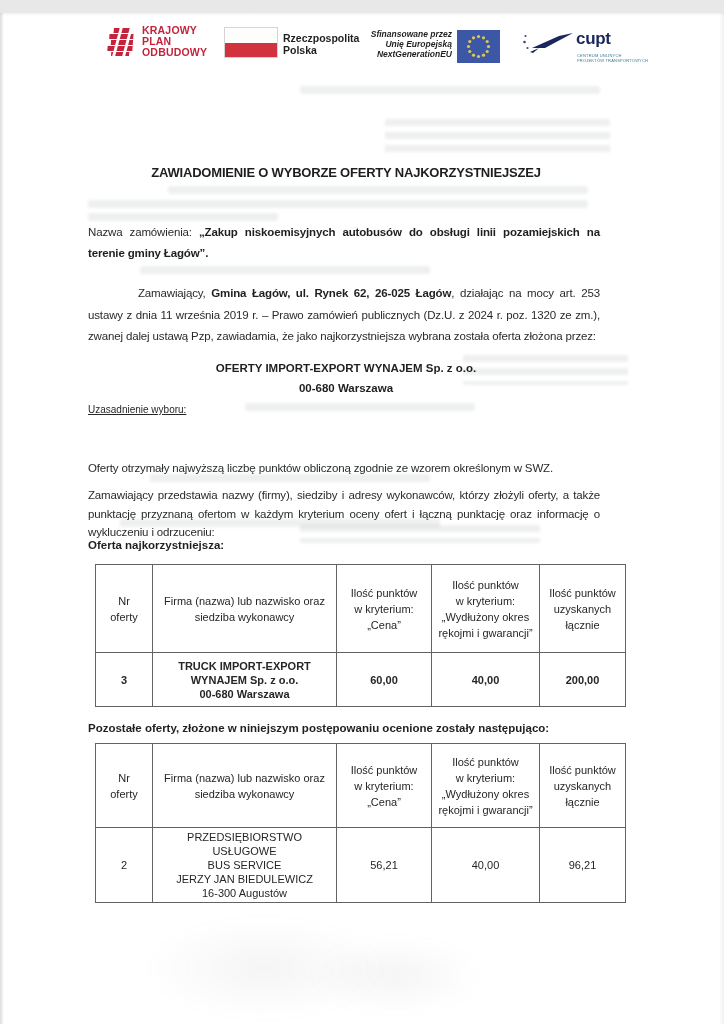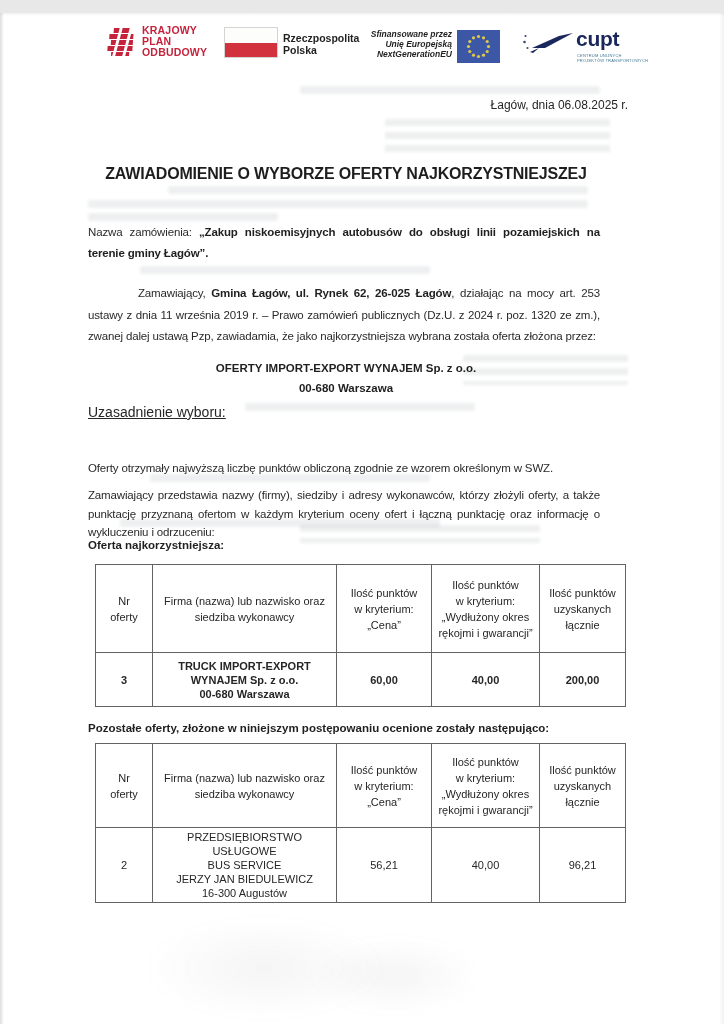--- a/index.html
+++ b/index.html
@@ -26,37 +26,37 @@
     line-height:11px;white-space:pre-line;letter-spacing:.2px;}
   .pl-flag{left:225px;top:15px;width:52px;height:29px;box-shadow:0 0 0 1px rgba(160,160,160,.45);}
   .pl-flag .half-w{width:100%;height:50%;background:#fdfdfc;}
   .pl-flag .half-r{width:100%;height:50%;background:#d2323e;}
   .pl-text{left:283px;top:19px;font-size:10.5px;font-weight:bold;color:#1f1f1f;
     line-height:12px;white-space:pre-line;}
   .eu-text{left:330px;top:16px;width:122px;text-align:right;font-size:8.5px;font-weight:bold;
     color:#1f1f1f;line-height:10px;white-space:pre-line;font-style:italic;}
   .eu-flag{left:457px;top:17px;}
   .cupt-swoosh{left:523px;top:19px;}
-  .cupt-word{left:576px;top:17px;font-size:21px;font-weight:bold;color:#19275c;
+  .cupt-word{left:576px;top:17px;font-size:17px;font-weight:bold;color:#19275c;
     line-height:18px;letter-spacing:-.3px;}
   .cupt-sub{left:577px;top:40px;font-size:6.5px;color:#3f7795;line-height:7.5px;
     white-space:pre-line;letter-spacing:.3px;transform:scale(.62);transform-origin:left top;}
   
   .date{top:85px;left:88px;width:540px;text-align:right;font-size:12px;color:#262626;}
-  .title{top:152px;left:86px;width:520px;text-align:center;font-weight:bold;font-size:16px;
+  .title{top:152px;left:86px;width:520px;text-align:center;font-weight:bold;font-size:13px;
     letter-spacing:-.2px;color:#1e1e1e;}
   .para{position:absolute;left:88px;width:512px;text-align:justify;font-size:11.5px;
     letter-spacing:-.15px;color:#2a2a2a;}
   .p1{top:209px;line-height:21px;}
   .p1 b{color:#1f1f1f;}
   .p2{top:270px;line-height:21.5px;text-indent:50px;}
   .p2 b{color:#1f1f1f;}
   .winner{top:345px;left:86px;width:520px;text-align:center;font-weight:bold;font-size:11.5px;
     line-height:20px;color:#1f1f1f;}
-  .just-head{top:391px;left:88px;font-size:14px;text-decoration:underline;color:#262626;}
+  .just-head{top:391px;left:88px;font-size:10px;text-decoration:underline;color:#262626;}
   .j1{top:409px;line-height:18.5px;}
   .j2{top:446px;line-height:18.5px;text-align:left;}
   .p3{top:473px;line-height:18.5px;}
   .cap{position:absolute;left:88px;font-weight:bold;font-size:11.5px;color:#1f1f1f;}
   .cap1{top:526px;}
   .cap2{top:709px;}
   
   table.doc{position:absolute;left:95px;width:530px;border-collapse:collapse;table-layout:fixed;}
   table.doc td{border:1px solid #636363;text-align:center;vertical-align:middle;
     padding:2px 5px;font-size:11px;color:#262626;}
@@ -148,21 +148,20 @@
         <circle cx="4.5" cy="16" r="1.1" opacity=".85"></circle>
         <polygon points="9,16 36,4 50,1 22,16"></polygon>
         <polygon points="7,20 16,16 10,21"></polygon>
       </g>
     </svg>
   </div>
   <div class="abs cupt-word">cupt</div>
   <div class="abs cupt-sub">CENTRUM UNIJNYCH
 PROJEKTÓW TRANSPORTOWYCH</div>
 
-  <div class="abs date">Łagów, dnia 06.08.2025 r.</div>
 
   <div class="abs title">ZAWIADOMIENIE O WYBORZE OFERTY NAJKORZYSTNIEJSZEJ</div>
 
   <div class="para p1"><span>Nazwa zamówienia: </span><b>„Zakup niskoemisyjnych autobusów do obsługi linii pozamiejskich na terenie gminy Łagów”.</b></div>
 
   <div class="para p2"><span>Zamawiający, </span><b>Gmina Łagów, ul. Rynek 62, 26-025 Łagów</b><span>, działając na mocy art. 253 ustawy z dnia 11 września 2019 r. – Prawo zamówień publicznych (Dz.U. z 2024 r. poz. 1320 ze zm.), zwanej dalej ustawą Pzp, zawiadamia, że jako najkorzystniejsza wybrana została oferta złożona przez:</span></div>
 
   <div class="abs winner">
     <div>OFERTY IMPORT-EXPORT WYNAJEM Sp. z o.o.</div>
     <div>00-680 Warszawa</div>

